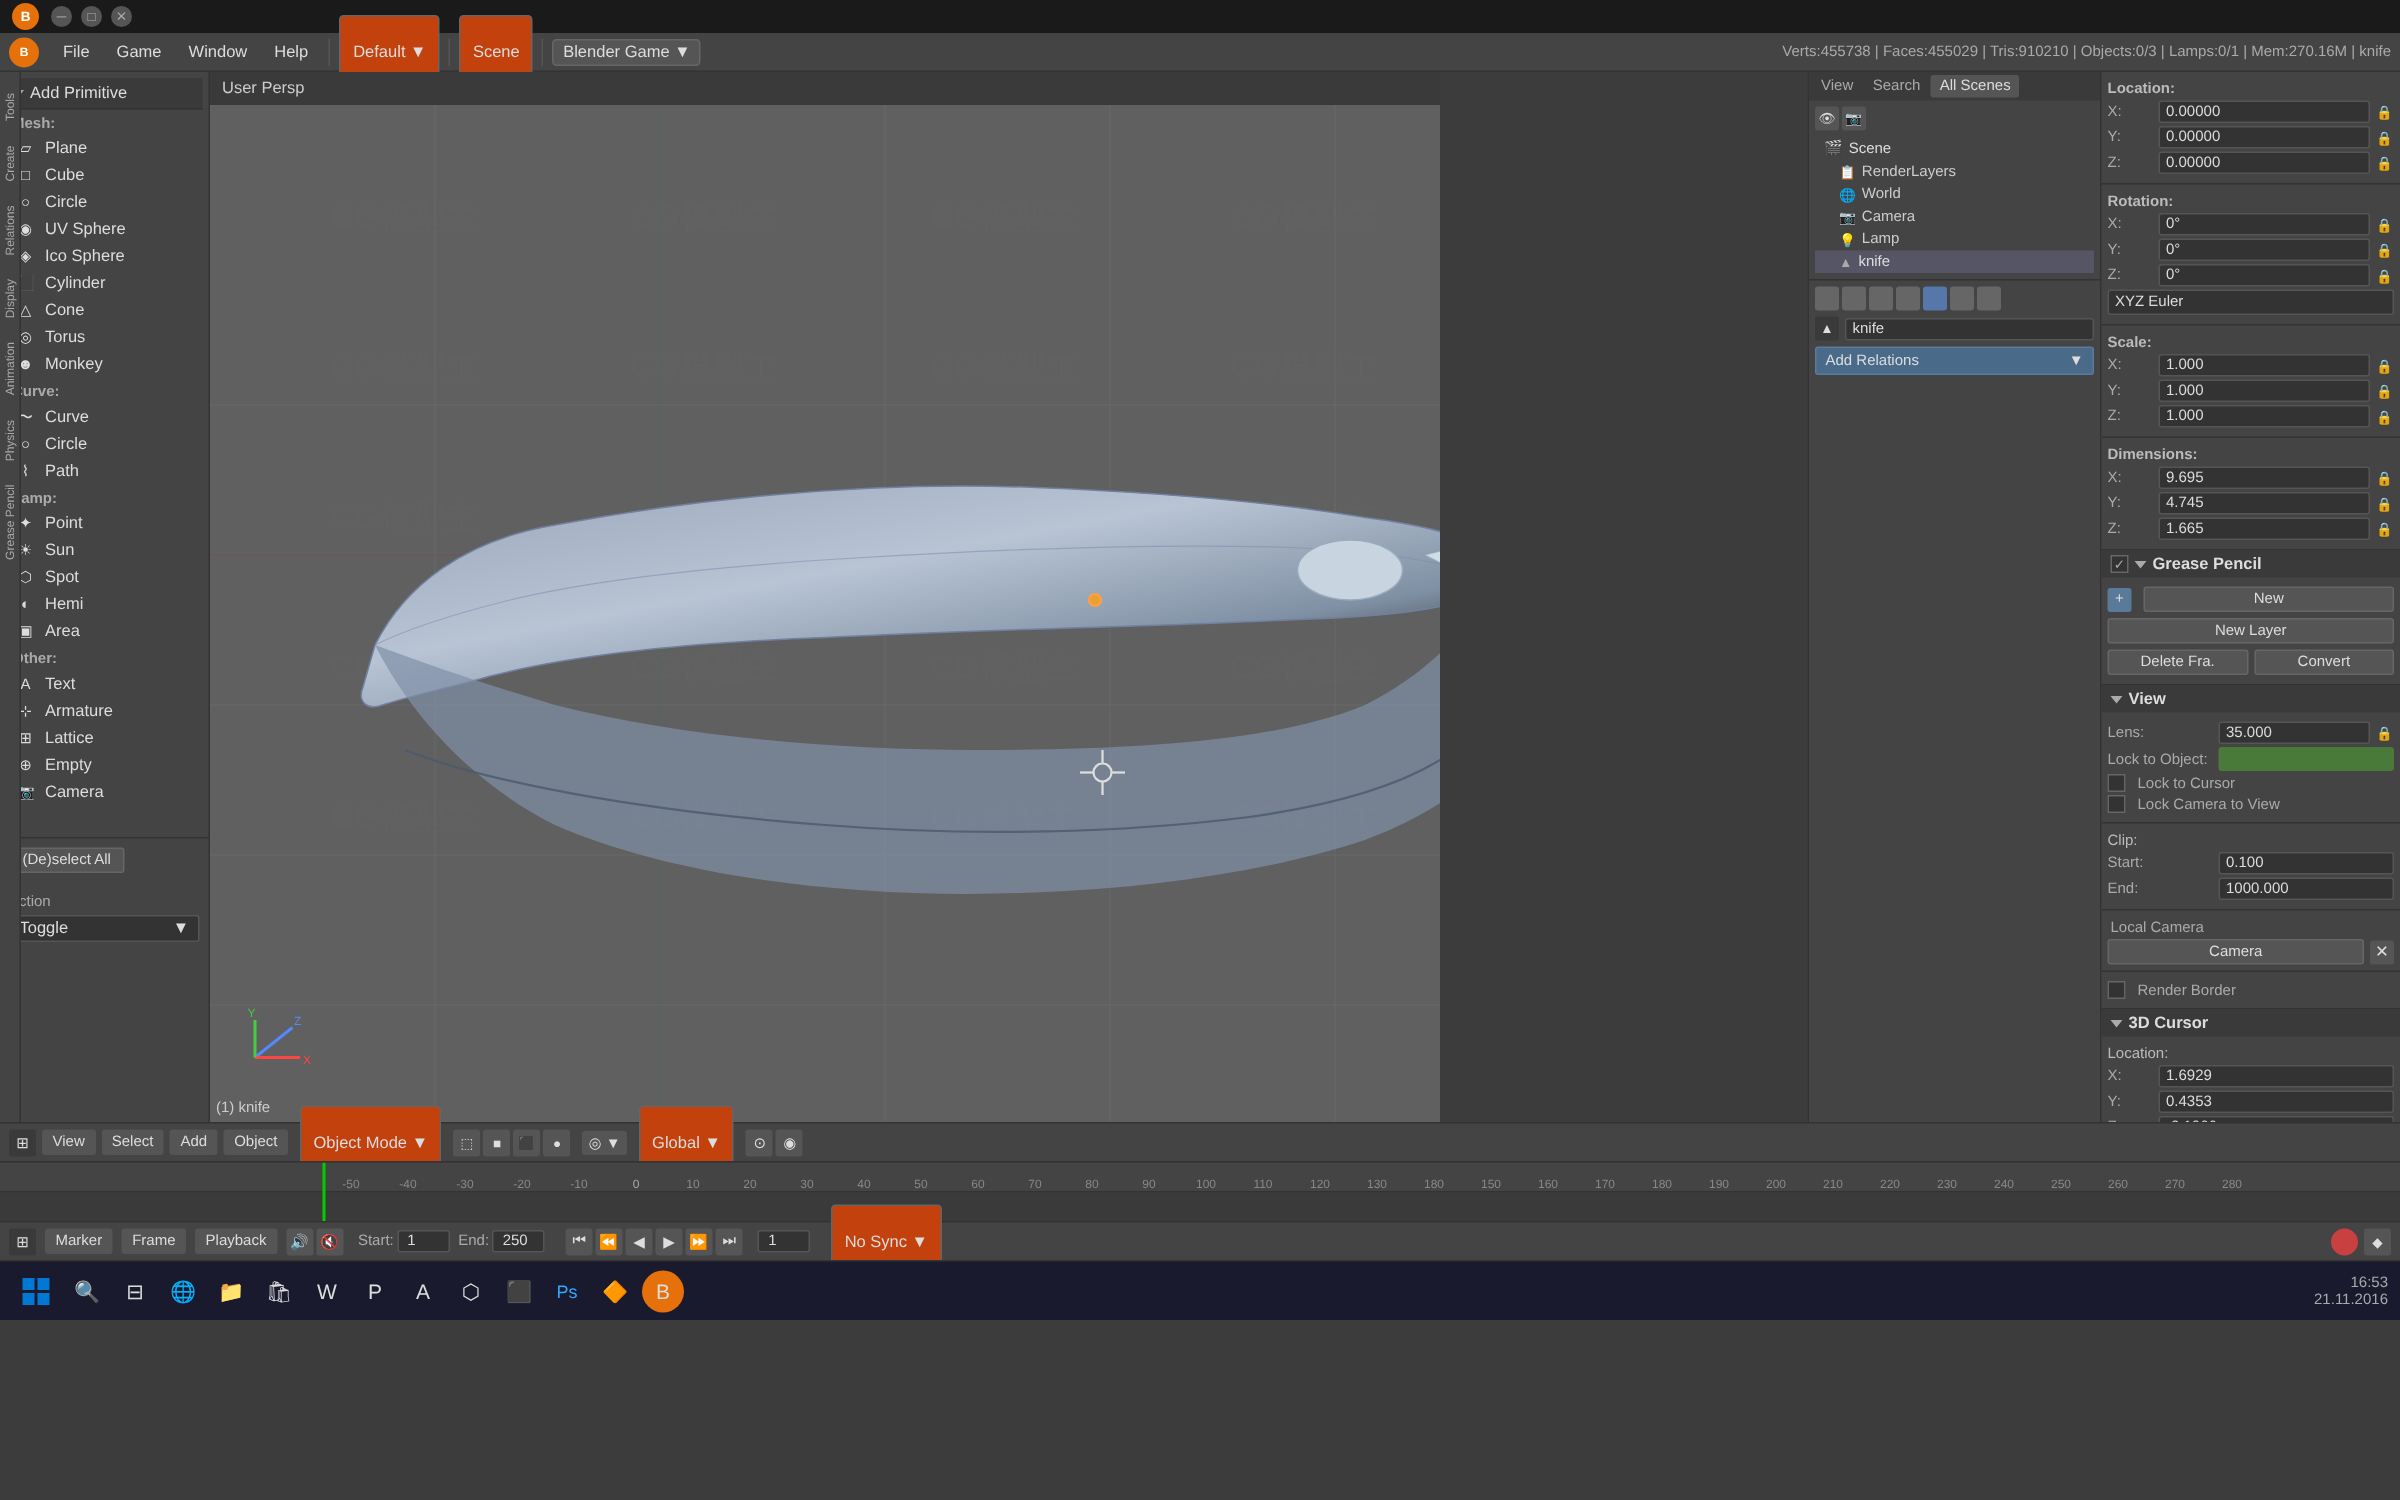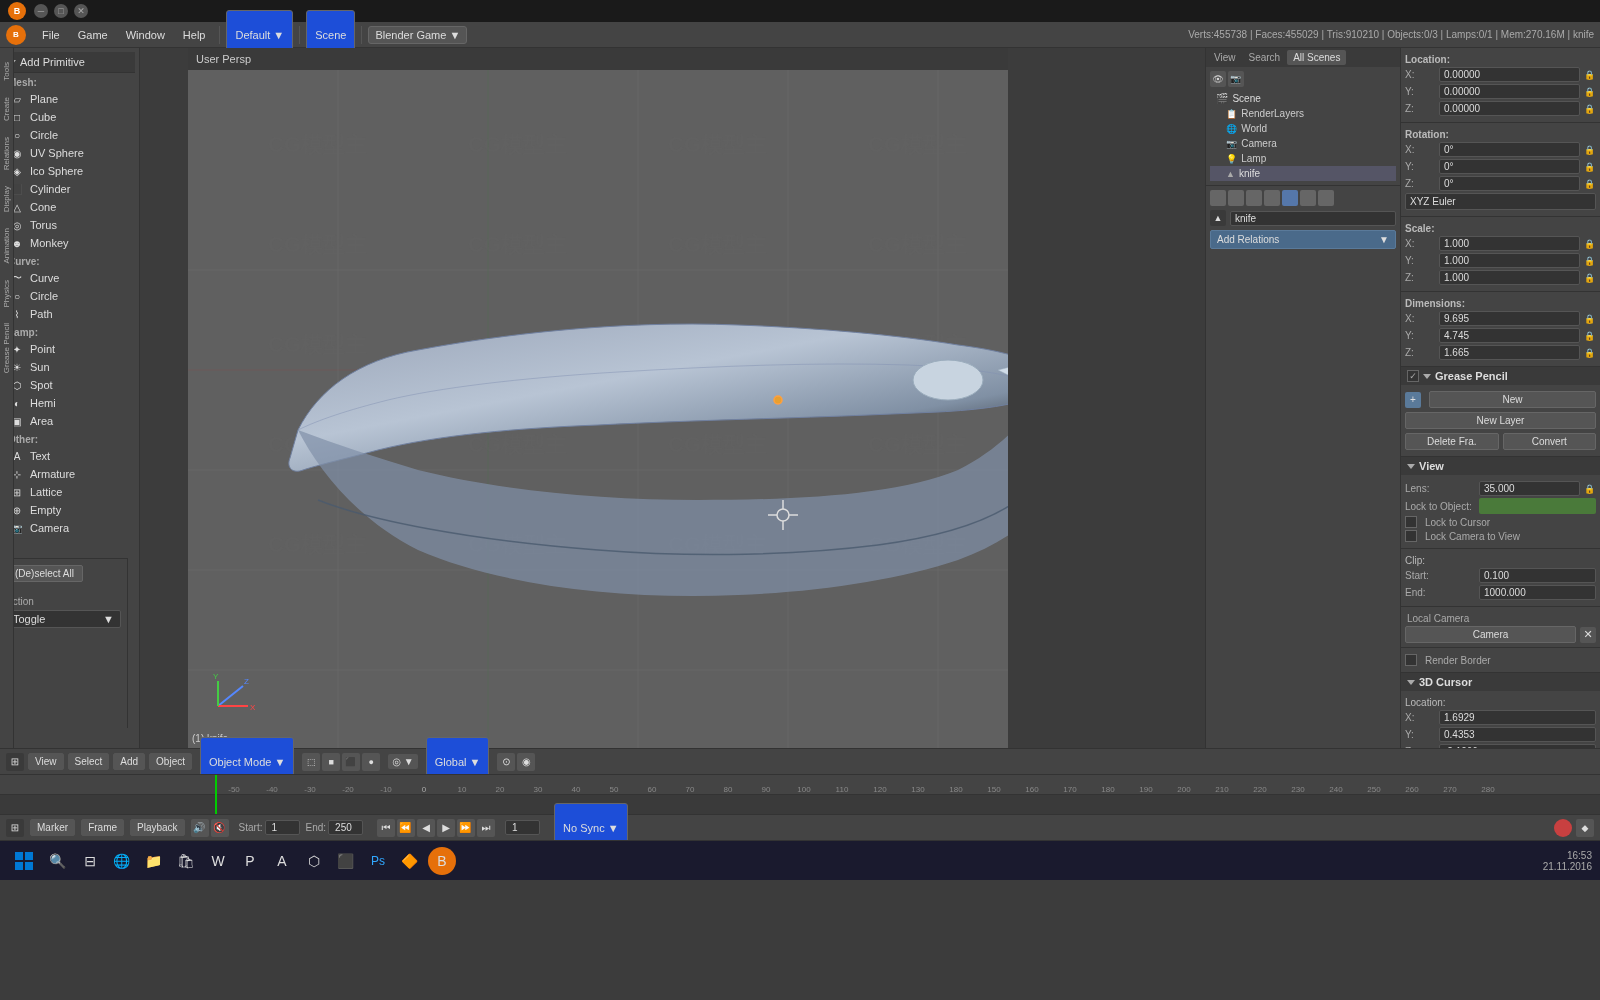--- a/index.html
+++ b/index.html
@@ -21,48 +21,48 @@
 
     
     #menu-bar {
       position: absolute; top: 22px; left: 0; width: 1600px; height: 26px;
       background: #444; display: flex; align-items: center; padding: 0 6px; gap: 2px; border-bottom: 1px solid #333;
     }
     #menu-bar .logo { width: 20px; height: 20px; background: #e6700a; border-radius: 50%; display: flex; align-items: center; justify-content: center; font-size: 8px; color: white; font-weight: bold; margin-right: 6px; }
     .menu-item { padding: 3px 8px; cursor: pointer; border-radius: 3px; color: #ddd; }
     .separator-v { width: 1px; height: 18px; background: #555; margin: 0 4px; }
     .menu-bar-right { margin-left: auto; display: flex; align-items: center; gap: 4px; font-size: 10px; color: #aaa; }
-    .mode-btn { background: #1d4ed8; border: 1px solid #666; padding: 18px 8px; border-radius: 3px; color: #ddd; cursor: pointer; }
+    .mode-btn { background: #c2410c; border: 1px solid #666; padding: 18px 8px; border-radius: 3px; color: #ddd; cursor: pointer; }
     .engine-select { background: #555; border: 1px solid #666; padding: 2px 6px; border-radius: 3px; color: #ddd; cursor: pointer; }
 
     
     #left-sidebar {
       position: absolute; top: 48px; left: 0; width: 140px; height: 720px;
       background: #444; border-right: 1px solid #333; overflow-y: auto; padding: 4px;
     }
     .sidebar-section-title { color: #aaa; font-size: 10px; padding: 4px 4px 2px; font-weight: bold; }
     .sidebar-item { display: flex; align-items: center; gap: 6px; padding: 2px 6px; cursor: pointer; border-radius: 2px; }
     .sidebar-item-icon { width: 14px; height: 14px; display: flex; align-items: center; justify-content: center; font-size: 10px; }
     .sidebar-item-label { font-size: 11px; color: #ddd; }
     .add-prim-header { display: flex; align-items: center; gap: 4px; padding: 4px; background: #3a3a3a; border-bottom: 1px solid #333; cursor: pointer; }
     .triangle-down { width: 0; height: 0; border-top: 5px solid #aaa; border-left: 4px solid transparent; border-right: 4px solid transparent; display: inline-block; }
 
     
     #bottom-left {
-      position: absolute; top: 558px; left: 0; width: 128px; height: 170px;
+      position: absolute; top: 558px; left: 0; width: 140px; height: 170px;
       background: #444; border-right: 1px solid #333; border-top: 1px solid #333; padding: 6px;
     }
     .deselect-btn { background: #555; border: 1px solid #666; padding: 2px 6px; cursor: pointer; color: #ddd; border-radius: 2px; margin-bottom: 6px; font-size: 10px; }
     .label-text { color: #aaa; font-size: 10px; margin-bottom: 3px; }
     .select-box { background: #333; border: 1px solid #555; padding: 2px 6px; color: #ddd; display: flex; align-items: center; justify-content: space-between; cursor: pointer; border-radius: 2px; }
 
     
     #viewport {
       position: absolute; top: 48px; left: 140px; width: 820px; height: 700px;
-      background: #555; overflow: hidden; margin-left: 48px;
+      background: #555; overflow: hidden;
     }
     #viewport-header {
       position: absolute; top: 0; left: 0; width: 100%; height: 22px;
       background: #3a3a3a; display: flex; align-items: center; padding: 0 8px; z-index: 10;
     }
     .vp-label { color: #ccc; font-size: 11px; }
     #viewport-canvas {
       position: absolute; top: 22px; left: 0; width: 100%; height: calc(100% - 22px);
       background: #606060;
     }

